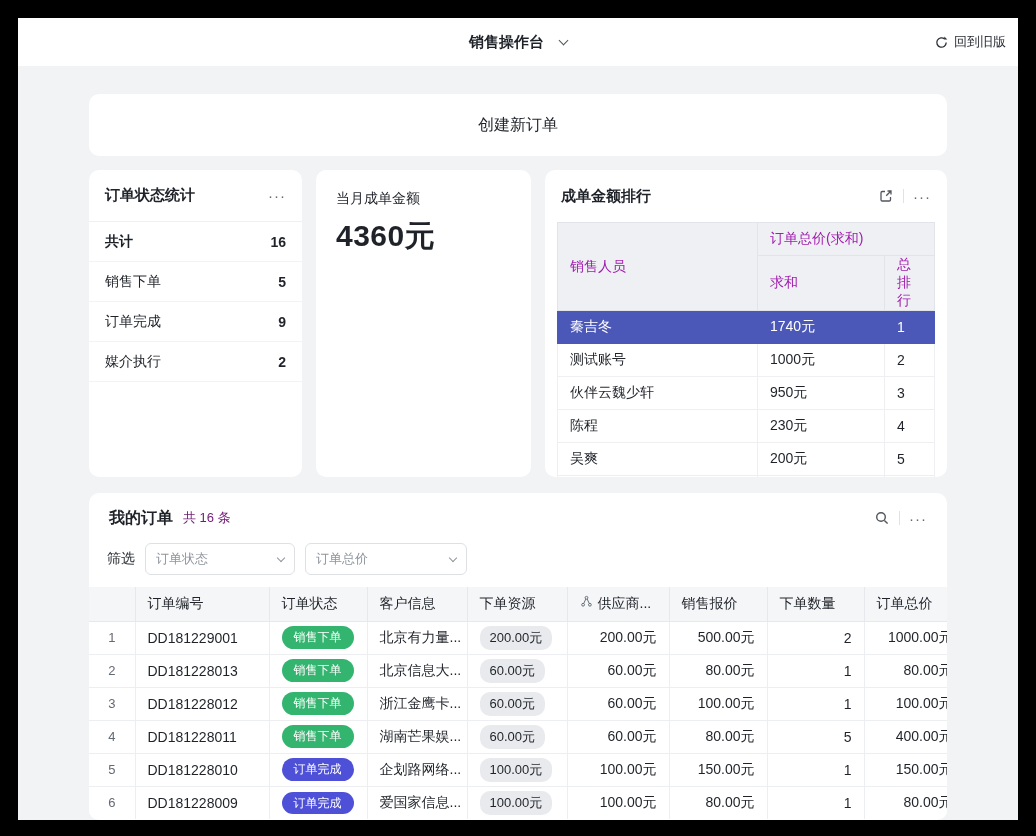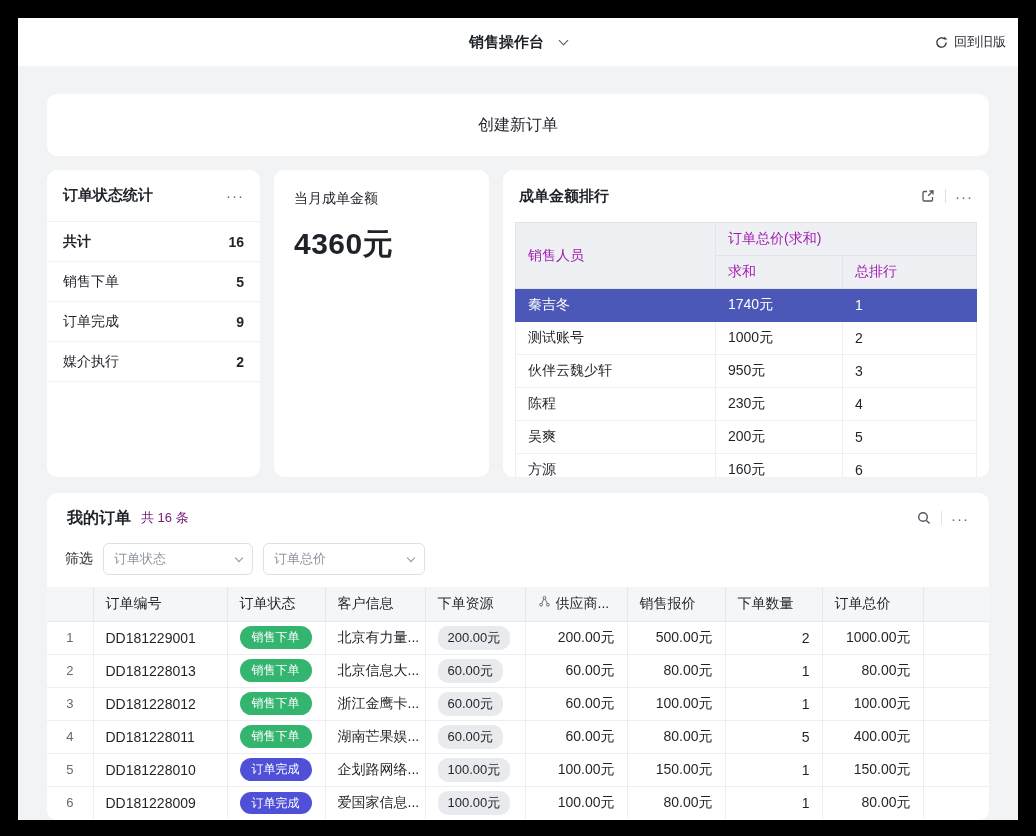--- a/index.html
+++ b/index.html
@@ -13,21 +13,21 @@
   }
   .app { position:absolute; left:18px; top:18px; width:1000px; height:802px; background:#f2f3f5; overflow:hidden; }
 
   
   .topbar { height:48px; background:#fff; display:flex; align-items:center; justify-content:center; position:relative; }
   .topbar-title { display:flex; align-items:center; gap:16px; font-size:15px; font-weight:600; cursor:pointer; }
   .chev { width:7px; height:7px; border-right:1.6px solid #51565d; border-bottom:1.6px solid #51565d; transform:rotate(45deg); margin-top:-4px; }
   .back-btn { position:absolute; right:12px; top:0; height:48px; display:flex; align-items:center; gap:5px; font-size:13px; color:#2b2f36; cursor:pointer; }
   .back-btn svg { width:15px; height:15px; }
 
-  .content { padding:28px 29px 0; }
+  .content { padding:28px 71px 0; }
   .card { background:#fff; border-radius:10px; }
 
   .create-card { height:62px; display:flex; align-items:center; justify-content:center; font-size:16px; font-weight:500; cursor:pointer; }
 
   .cards-row { display:flex; gap:14px; margin-top:14px; height:307px; }
   .status-card { width:213px; overflow:hidden; }
   .amount-card { width:215px; padding:20px; }
   .ranking-card { flex:1; overflow:hidden; }
 
   .card-head { display:flex; align-items:center; justify-content:space-between; padding:0 16px; height:52px; }
@@ -36,21 +36,21 @@
   .more { font-size:15px; letter-spacing:1px; color:#646a73; cursor:pointer; line-height:1; }
   .vdiv { width:1px; height:14px; background:#e0e2e6; }
   .icon-btn { width:16px; height:16px; cursor:pointer; color:#51565d; }
 
   .status-card .card-head { border-bottom:1px solid #eef0f2; }
   .stat-row { display:flex; justify-content:space-between; align-items:center; height:40px; padding:0 16px; border-bottom:1px solid #f2f3f5; font-size:14px; }
   .stat-row.total { font-weight:700; }
   .stat-value { font-weight:600; }
 
   .amount-label { font-size:14px; }
-  .amount-value { font-size:30px; font-weight:700; margin-top:16px; letter-spacing:.5px; }
+  .amount-value { font-size:30px; font-weight:700; margin-top:8px; letter-spacing:.5px; }
 
   .rank-table { width:calc(100% - 24px); margin:0 12px; border-collapse:collapse; font-size:14px; table-layout:fixed; }
   .rank-table th { background:#eef0f3; font-weight:400; color:#a21caf; text-align:left; padding:0 12px; height:33px; border:1px solid #e1e4e8; }
   .rank-table td { height:33px; padding:0 12px; border:1px solid #edeff2; background:#fff; }
   .rank-table tr.highlight td { background:#4c58b8; color:#fff; border-color:#4c58b8; font-weight:500; }
 
   .orders-card { margin-top:16px; height:327px; overflow:hidden; }
   .orders-head { display:flex; align-items:center; padding:0 20px; height:50px; }
   .orders-title { font-size:16px; font-weight:700; }
   .orders-count { font-size:13px; color:#701a75; margin-left:10px; }

